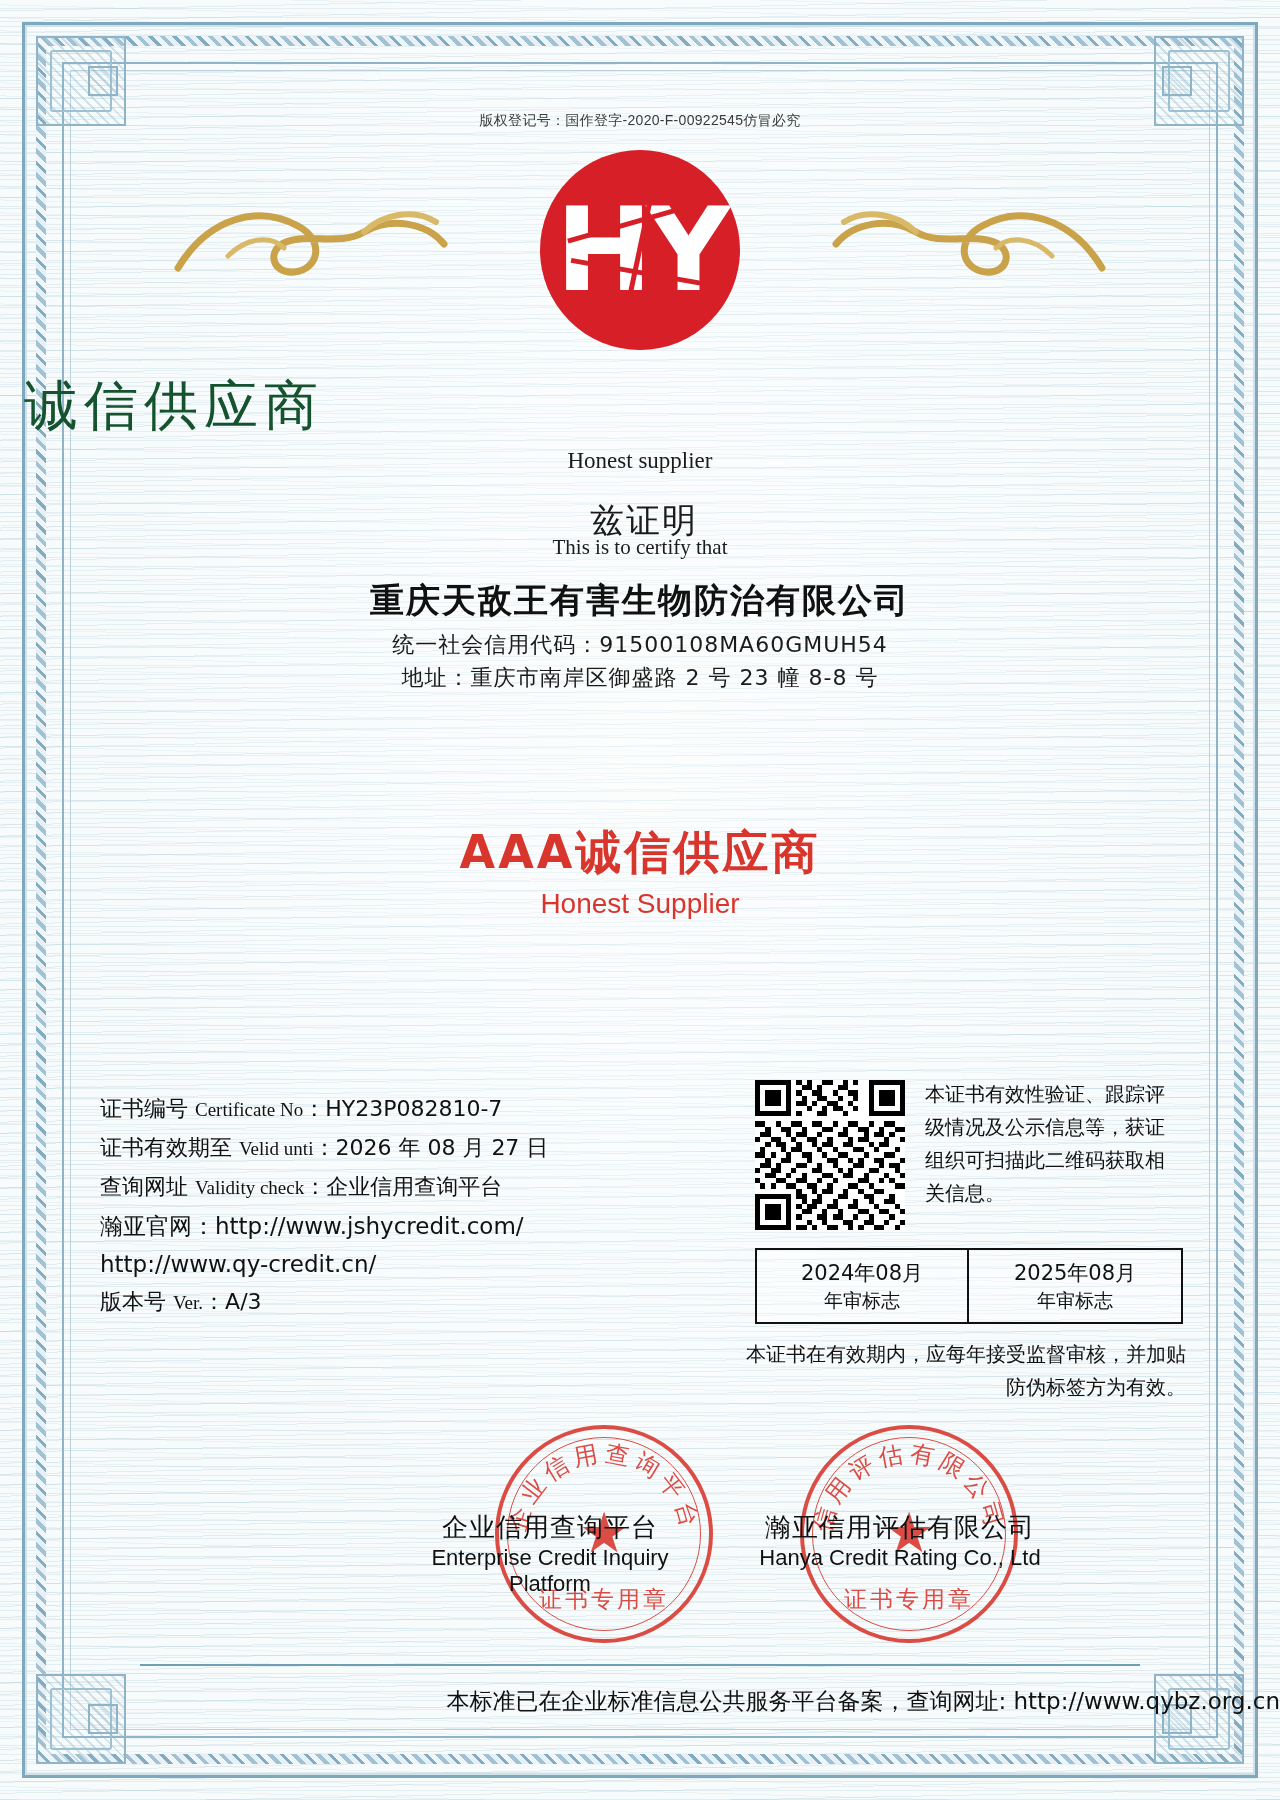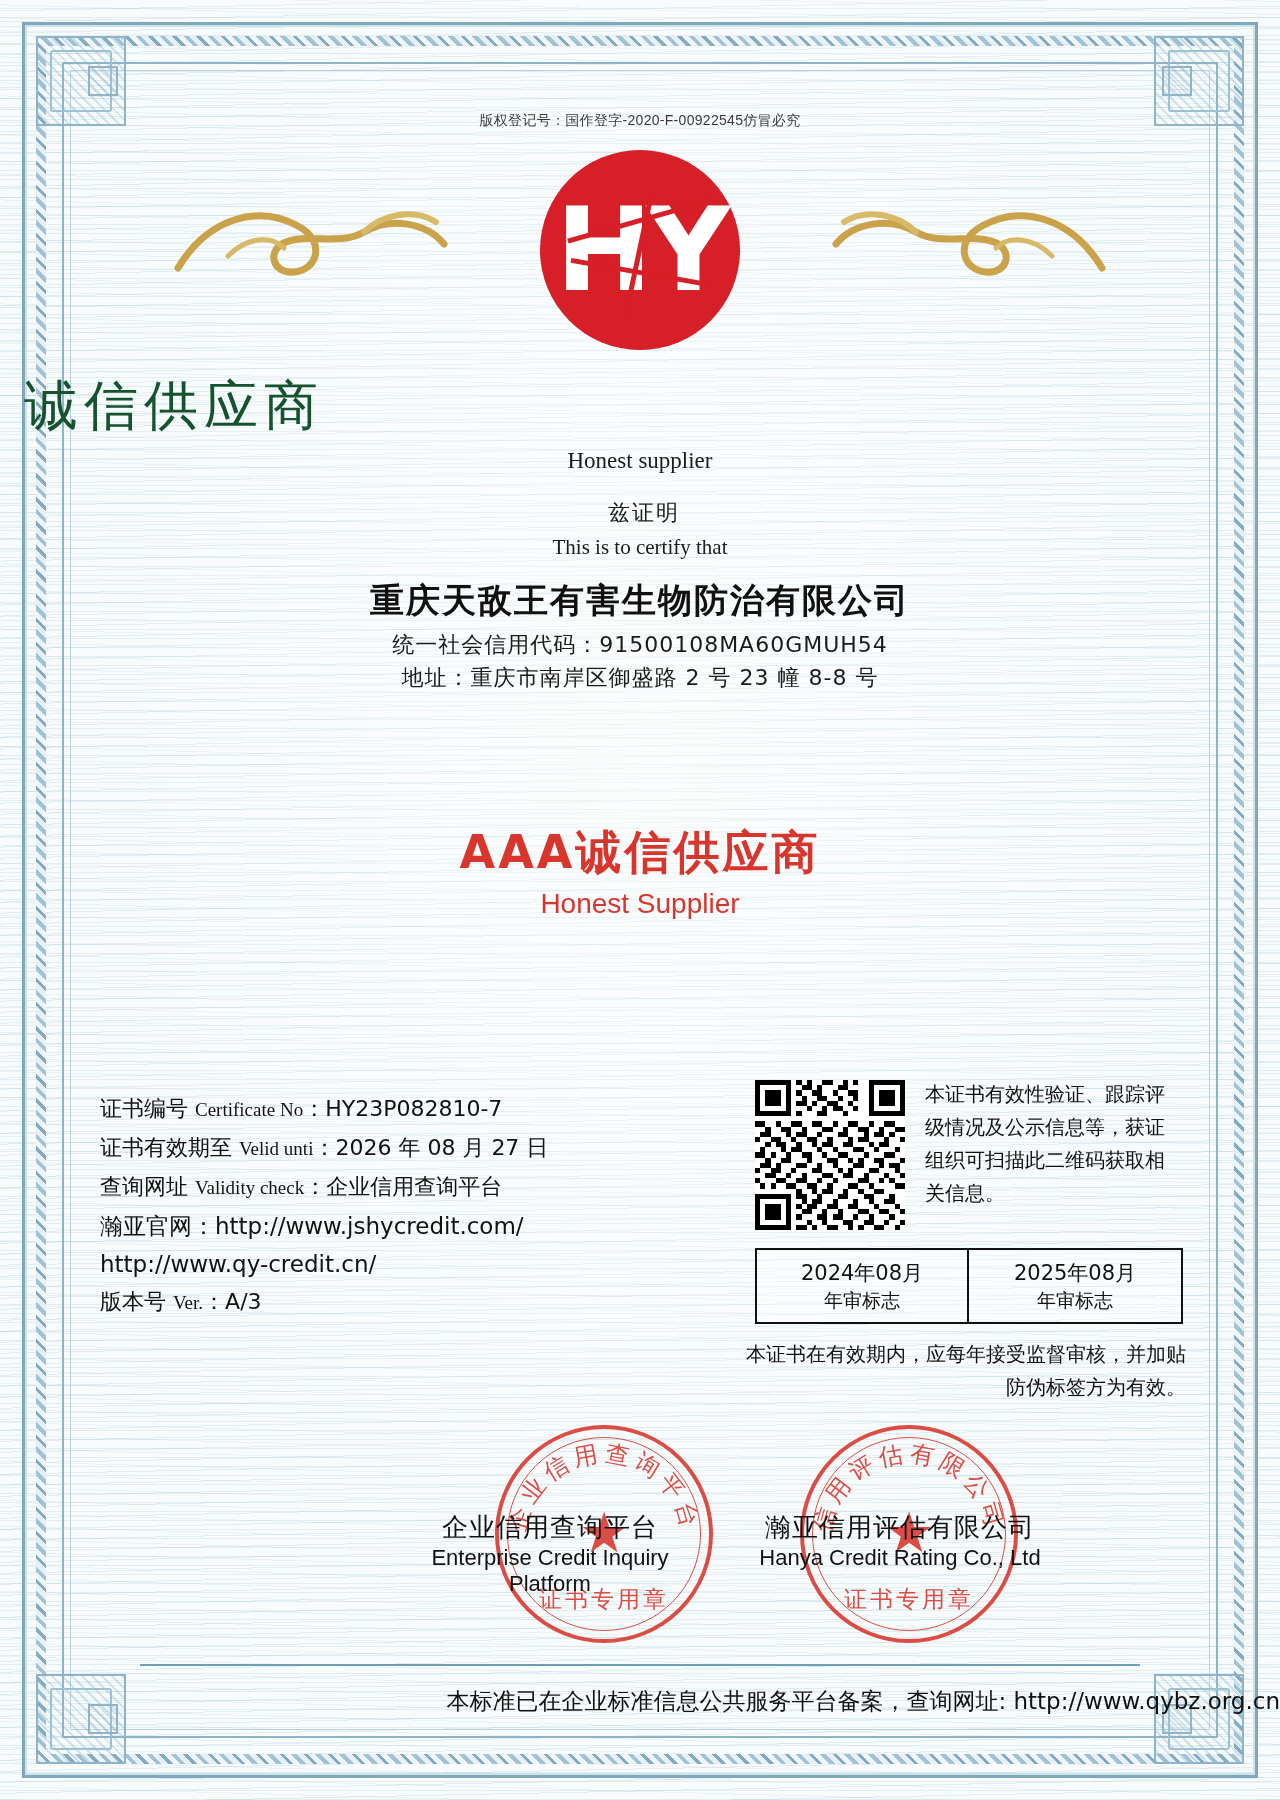--- a/index.html
+++ b/index.html
@@ -200,21 +200,21 @@
     text-align: center;
     font-size: 23px;
     color: #1b1b1b;
     font-family: "Liberation Serif", serif;
   }
   .certify-cn {
     position: absolute;
     top: 498px;
     left: 0; right: 0;
     text-align: center;
-    font-size: 22px;
+    font-size: 34px;
     letter-spacing: 2px;
     color: #1b1b1b;
     font-family: "DejaVu Sans", sans-serif;
     padding-left: 8px;
   }
   .certify-en {
     position: absolute;
     top: 535px;
     left: 0; right: 0;
     text-align: center;

